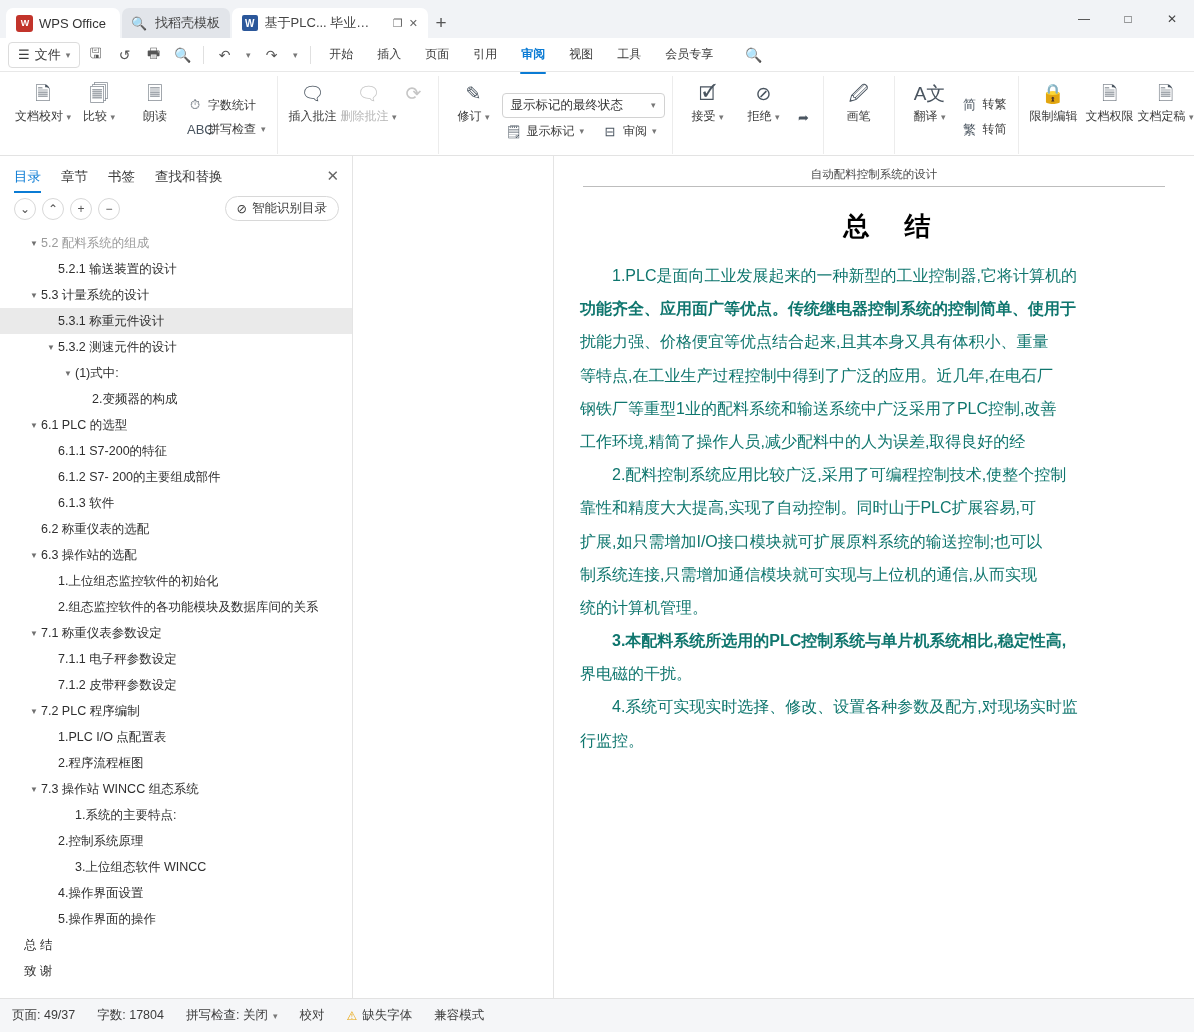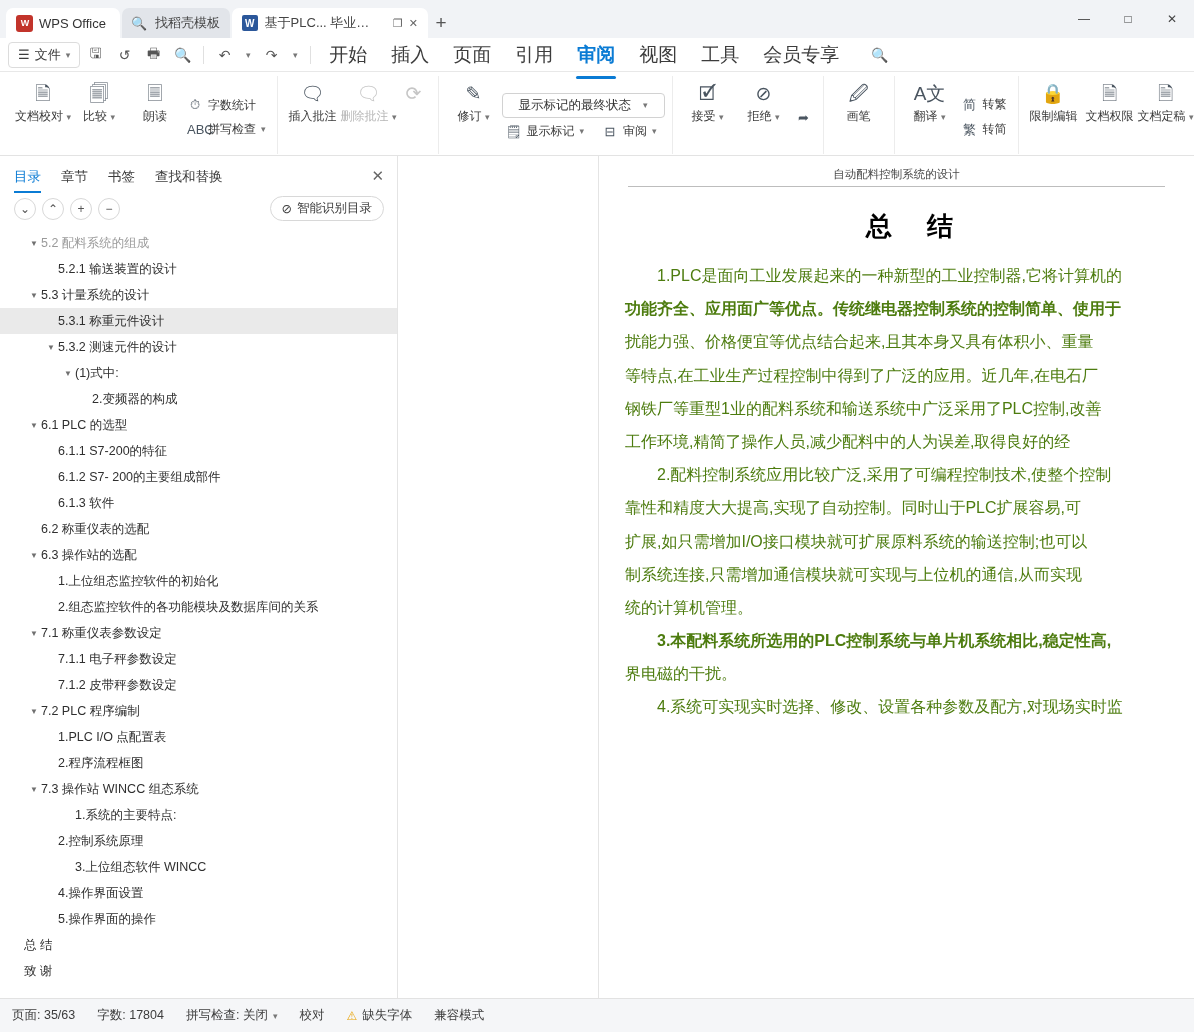--- a/index.html
+++ b/index.html
@@ -73,21 +73,21 @@
     padding-left: 8px; gap: 2px;
     font-size: 13.5px; color: #3c3c3c;
   }
   .menu-file {
     display: flex; align-items: center; gap: 5px;
     padding: 3px 9px; border: 1px solid #dcdcdc; border-radius: 4px;
     font-size: 13px;
   }
   .qbtn { width: 27px; height: 26px; display: flex; align-items: center; justify-content: center; color: #555; font-size: 14px; }
   .sep { width: 1px; height: 18px; background: #e0e0e0; margin: 0 5px; }
-  .mtab { padding: 5px 11px; font-size: 19px; color: #3c3c3c; position: relative; }
+  .mtab { padding: 5px 11px; font-size: 12px; color: #3c3c3c; position: relative; }
   .mtab.active { color: #0a7bd4; font-weight: bold; }
   .mtab.active::after {
     content: ""; position: absolute; left: 10px; right: 10px; bottom: -6px;
     height: 2.5px; background: #0a7bd4; border-radius: 2px;
   }
 
   
   .ribbon {
     height: 84px; background: #ffffff;
     display: flex; align-items: stretch;
@@ -102,34 +102,34 @@
     width: 56px; display: flex; flex-direction: column; align-items: center;
     gap: 4px; padding-top: 7px; text-align: center; line-height: 1.25;
   }
   .rbtn .ic { font-size: 19px; color: #4a5560; height: 22px; display: flex; align-items: center; }
   .rbtn .lbl { font-size: 12px; color: #3a3a3a; white-space: nowrap; }
   .rstack { display: flex; flex-direction: column; justify-content: center; height: 78px; gap: 3px; padding-top: 4px; }
   .rrow { display: flex; align-items: center; gap: 5px; font-size: 12px; color: #3a3a3a; padding: 2px 4px; white-space: nowrap; }
   .rrow .ic { font-size: 13px; color: #4a5560; width: 16px; text-align: center; }
   .selectbox {
     display: flex; align-items: center; justify-content: space-between;
-    width: 163px; height: 25px; padding: 0 16px;
+    width: 163px; height: 25px; padding: 0 8px;
     border: 1px solid #d2d2d2; border-radius: 4px;
     font-size: 12.5px; color: #333; background: #fff;
   }
   .caret { font-size: 9px; color: #777; }
 
   
   .workspace {
     position: absolute; top: 156px; left: 0; right: 0; bottom: 34px;
     display: flex; background: #ffffff;
   }
 
   
-  .navpane { width: 398px; background: #ffffff; position: relative; display: flex; flex-direction: column; }
+  .navpane { width: 353px; background: #ffffff; position: relative; display: flex; flex-direction: column; }
   .nav-tabs {
     display: flex; align-items: center; gap: 20px;
     padding: 12px 14px 8px 14px; font-size: 13.5px; color: #3c3c3c;
     position: relative;
   }
   .nav-tab.active { color: #0a7bd4; position: relative; }
   .nav-tab.active::after {
     content: ""; position: absolute; left: 0; right: 0; bottom: -7px; height: 2.5px; background: #0a7bd4;
   }
   .nav-close { position: absolute; right: 14px; top: 11px; font-size: 15px; color: #666; }
@@ -174,21 +174,21 @@
     text-align: center; font-size: 11.5px; color: #4a4a4a;
     padding-top: 11px; padding-bottom: 4px;
     border-bottom: 1px solid #bdbdbd; margin: 0 3px 0 3px;
   }
   .doc-title {
     text-align: center; font-size: 26px; font-weight: bold; color: #000;
     letter-spacing: 14px; margin-top: 22px; margin-bottom: 16px;
     padding-left: 40px;
   }
   .doc-p {
-    font-size: 16px; color: #4d7c0f; line-height: 1.95;
+    font-size: 16px; color: #0f766e; line-height: 1.95;
     text-indent: 2em; margin: 0 0 2px 0;
     white-space: nowrap;
   }
 
   
   .statusbar {
     position: absolute; left: 0; right: 0; bottom: 0; height: 34px;
     background: #f5f6f8; border-top: 1px solid #e2e2e2;
     display: flex; align-items: center; gap: 22px;
     padding: 0 12px; font-size: 12.5px; color: #3c3c3c;
@@ -568,27 +568,28 @@
           <p class="doc-p" style="text-indent: 0px;">钢铁厂等重型1业的配料系统和输送系统中广泛采用了PLC控制,改善</p>
           <p class="doc-p" style="text-indent: 0px;">工作环境,精简了操作人员,减少配料中的人为误差,取得良好的经</p>
           <p class="doc-p" style="text-indent: 2em;">2.配料控制系统应用比较广泛,采用了可编程控制技术,使整个控制</p>
           <p class="doc-p" style="text-indent: 0px;">靠性和精度大大提高,实现了自动控制。同时山于PLC扩展容易,可</p>
           <p class="doc-p" style="text-indent: 0px;">扩展,如只需增加I/O接口模块就可扩展原料系统的输送控制;也可以</p>
           <p class="doc-p" style="text-indent: 0px;">制系统连接,只需增加通信模块就可实现与上位机的通信,从而实现</p>
           <p class="doc-p" style="text-indent: 0px;">统的计算机管理。</p>
           <p class="doc-p" style="text-indent: 2em; font-weight: bold;">3.本配料系统所选用的PLC控制系统与单片机系统相比,稳定性高,</p>
           <p class="doc-p" style="text-indent: 0px;">界电磁的干扰。</p>
           <p class="doc-p" style="text-indent: 2em;">4.系统可实现实时选择、修改、设置各种参数及配方,对现场实时监</p>
+          <p class="doc-p" style="text-indent: 0px;">行监控。</p>
         </div>
     </div>
   </div>
 </div>
 
 <div class="statusbar">
-  <span class="sb-item">页面: 35/63</span>
+  <span class="sb-item">页面: 49/37</span>
   <span class="sb-item">字数: 17804</span>
   <span class="sb-item">
     <span>拼写检查: 关闭</span>
     <span class="caret">▾</span>
   </span>
   <span class="sb-item">校对</span>
   <span class="sb-item">
     <span class="warn-ic">⚠</span>
     <span>缺失字体</span>
   </span>

